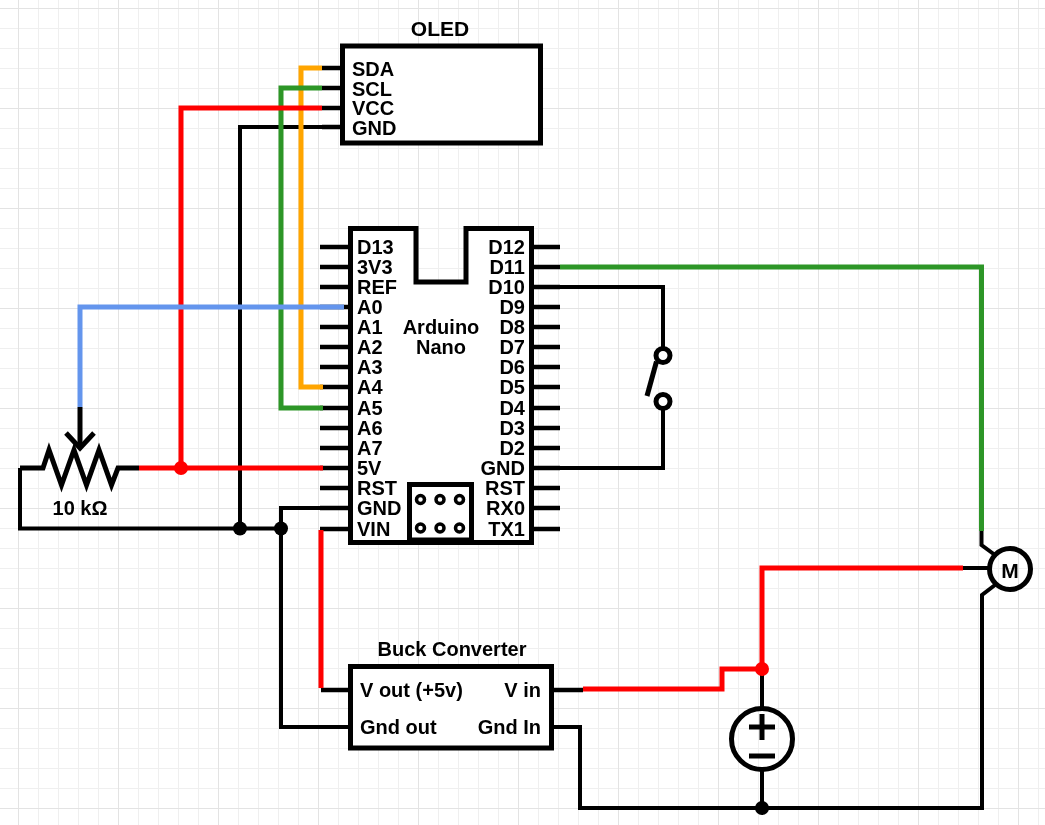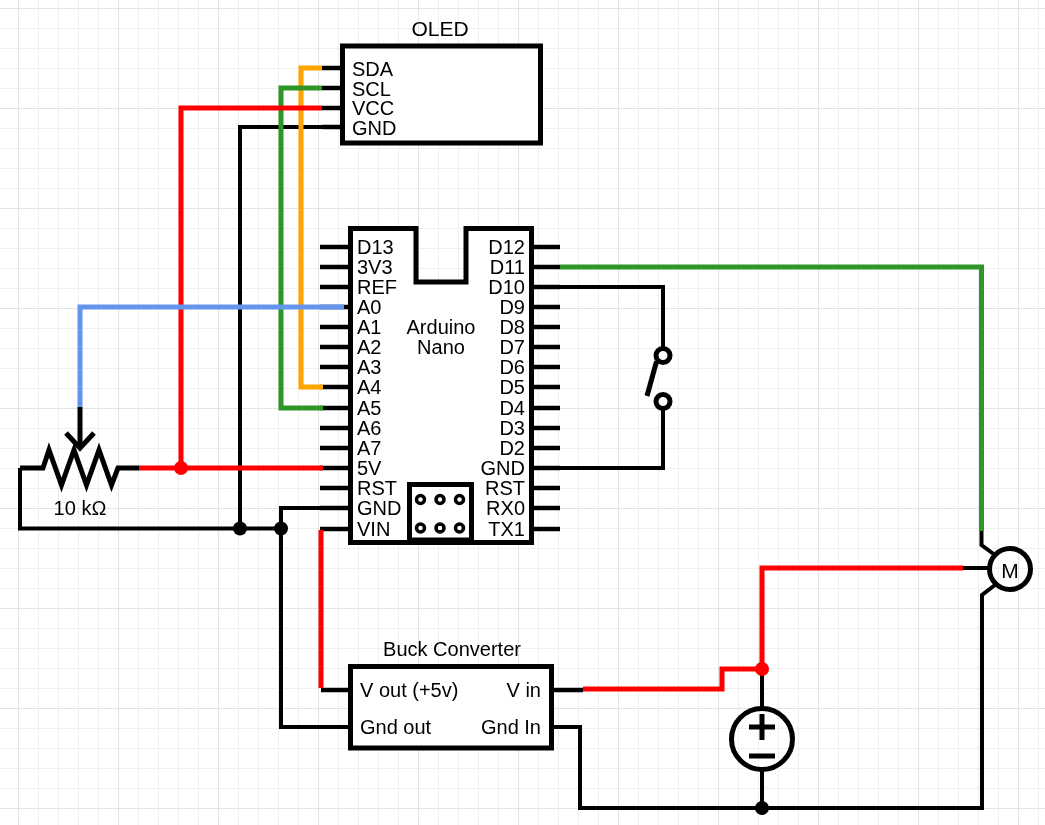--- a/index.html
+++ b/index.html
@@ -8,20 +8,21 @@
   .canvas{
     position:relative;width:1045px;height:825px;
     background-color:#fff;
     background-image:
       linear-gradient(#e3e3e3 1px, transparent 1px),
       linear-gradient(90deg, #e3e3e3 1px, transparent 1px),
       linear-gradient(#efefef 1px, transparent 1px),
       linear-gradient(90deg, #efefef 1px, transparent 1px);
     background-size:100px 100px,100px 100px,20px 20px,20px 20px;
     background-position:18px 8px,18px 8px,18px 8px,18px 8px;
+    font-weight:bold;
   }
   svg{position:absolute;left:0;top:0;}
   .wk{stroke:#000;stroke-width:4;fill:none;stroke-linejoin:miter;}
   .stub{stroke:#000;stroke-width:4.5;fill:none;}
   .wr{stroke:var(--wire_red,#ff0000);stroke-width:5;fill:none;stroke-linejoin:miter;}
   .wg{stroke:var(--wire_green,#2d9627);stroke-width:5;fill:none;stroke-linejoin:miter;}
   .wo{stroke:var(--wire_orange,#ffa500);stroke-width:5;fill:none;stroke-linejoin:miter;}
   .wb{stroke:var(--wire_blue,#6495ed);stroke-width:5;fill:none;stroke-linejoin:miter;}
   .box{fill:#fff;stroke:#000;stroke-width:5;stroke-linejoin:miter;}
   .comp{fill:none;stroke:#000;stroke-width:5;stroke-linejoin:miter;}

